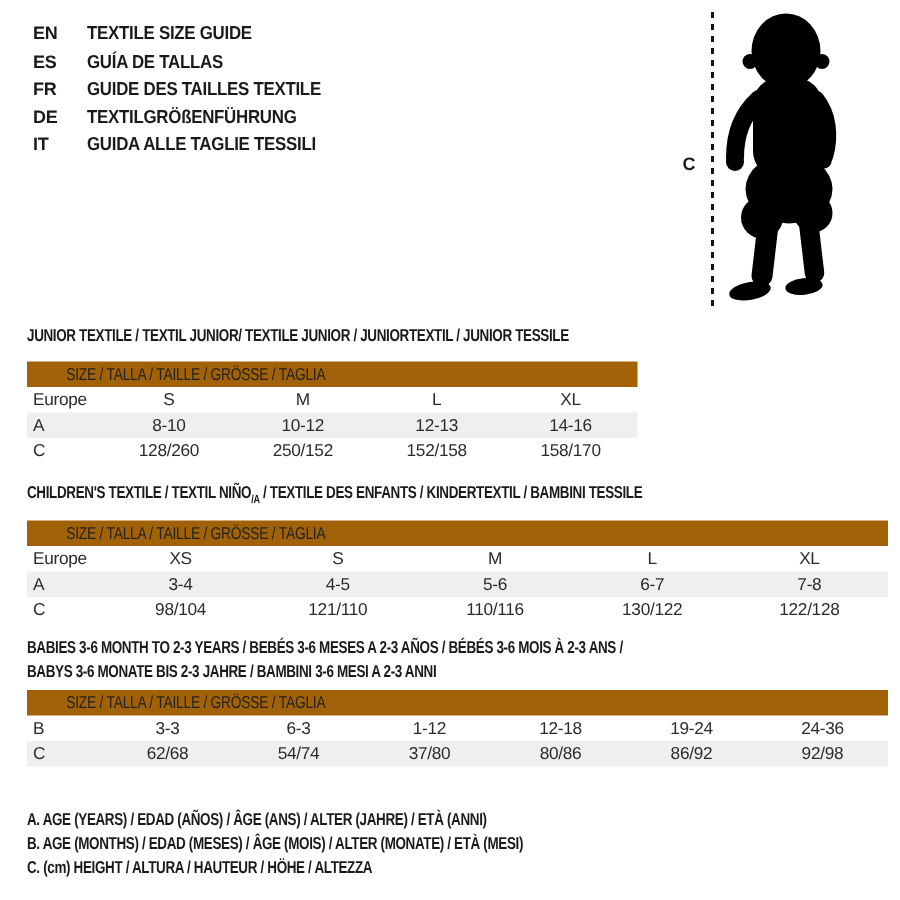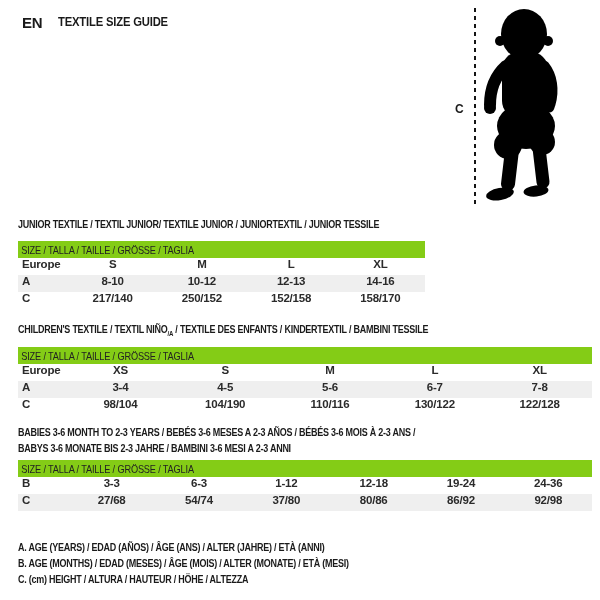--- a/index.html
+++ b/index.html
@@ -3,56 +3,72 @@
 <meta charset="utf-8">
 <style>
   html,body{margin:0;padding:0;background:#fff;}
   #canvas{
     position:relative;width:600px;height:600px;background:#ffffff;overflow:hidden;
     font-family:"Liberation Sans","DejaVu Sans",sans-serif;color:#1a1a1a;
   }
   
   .lang-block{position:absolute;left:22px;top:13px;}
   .lang-row{display:flex;height:18.5px;align-items:center;}
-  .lang-code{width:36px;font-size:15px;font-weight:bold;letter-spacing:-0.2px;}
+  .lang-code{width:36px;font-size:12px;font-weight:bold;letter-spacing:-0.2px;}
   .lang-title{font-size:12.5px;font-weight:bold;letter-spacing:-0.2px;
     transform:scaleX(0.9);transform-origin:0 50%;white-space:nowrap;}
   
   .measure-line{position:absolute;left:474px;top:8px;width:2px;height:199px;
     background:repeating-linear-gradient(to bottom,#141414 0 4px,transparent 4px 8px);}
   .measure-label{position:absolute;left:455px;top:102px;font-size:12px;font-weight:bold;}
   .baby{position:absolute;left:482px;top:8px;}
   
   .sec-title{position:absolute;left:18px;font-size:11.5px;font-weight:bold;letter-spacing:-0.3px;
     transform:scaleX(0.78);transform-origin:0 0;white-space:nowrap;line-height:16px;}
   .sub{vertical-align:sub;font-size:0.68em;}
   
   .tbl{position:absolute;left:18px;}
   .tbl.w1{width:407px;}
   .tbl.w2{width:574px;}
-  .tbl-head{height:17px;background:#84cc16;display:flex;align-items:center;}
+  .tbl-head{height:17px;background:#a16207;display:flex;align-items:center;padding-left:23px;}
   .tbl-head span{padding-left:4px;font-size:11.5px;color:#222;letter-spacing:-0.2px;
     transform:scaleX(0.8);transform-origin:0 50%;white-space:nowrap;}
-  .trow{display:flex;height:17px;align-items:flex-start;font-size:11.5px;color:#2b2b2b;font-weight:bold;}
+  .trow{display:flex;height:17px;align-items:center;font-size:11.5px;color:#2b2b2b;}
   .trow.stripe{background:#efefef;}
   .cell{flex:1;text-align:center;letter-spacing:-0.2px;}
   .cell.label{flex:0 0 46px;text-align:left;padding-left:4px;}
   
   .footnote{position:absolute;left:18px;font-size:11.5px;font-weight:bold;letter-spacing:-0.3px;
     transform:scaleX(0.78);transform-origin:0 0;white-space:nowrap;line-height:13px;}
 </style>
 </head>
 <body>
 
 <div id="canvas">
 
   <div class="lang-block">
     <div class="lang-row">
       <span class="lang-code">EN</span>
       <span class="lang-title">TEXTILE SIZE GUIDE</span>
+    </div>
+    <div class="lang-row">
+      <span class="lang-code">ES</span>
+      <span class="lang-title">GUÍA DE TALLAS</span>
+    </div>
+    <div class="lang-row">
+      <span class="lang-code">FR</span>
+      <span class="lang-title">GUIDE DES TAILLES TEXTILE</span>
+    </div>
+    <div class="lang-row">
+      <span class="lang-code">DE</span>
+      <span class="lang-title">TEXTILGRÖßENFÜHRUNG</span>
+    </div>
+    <div class="lang-row">
+      <span class="lang-code">IT</span>
+      <span class="lang-title">GUIDA ALLE TAGLIE TESSILI</span>
     </div>
   </div>
 
   <div class="measure-line"></div>
   <div class="measure-label">C</div>
   <svg class="baby" width="92" height="199" viewBox="0 0 92 199" aria-hidden="true">
     <g fill="#000">
       <ellipse cx="42" cy="26" rx="23" ry="25"></ellipse>
       <circle cx="18" cy="33" r="5"></circle>
       <circle cx="66" cy="33" r="5"></circle>
@@ -85,21 +101,21 @@
     </div>
     <div class="trow stripe">
       <span class="cell label">A</span>
       <span class="cell">8-10</span>
       <span class="cell">10-12</span>
       <span class="cell">12-13</span>
       <span class="cell">14-16</span>
     </div>
     <div class="trow">
       <span class="cell label">C</span>
-      <span class="cell">217/140</span>
+      <span class="cell">128/260</span>
       <span class="cell">250/152</span>
       <span class="cell">152/158</span>
       <span class="cell">158/170</span>
     </div>
   </div>
 
   <div class="sec-title" style="top:321px;"><span>CHILDREN'S TEXTILE / TEXTIL NIÑO</span><span class="sub">/A</span><span> / TEXTILE DES ENFANTS / KINDERTEXTIL / BAMBINI TESSILE</span></div>
   <div class="tbl w2" style="top:347px;">
     <div class="tbl-head">
       <span>SIZE / TALLA / TAILLE / GRÖSSE / TAGLIA</span>
@@ -116,21 +132,21 @@
       <span class="cell label">A</span>
       <span class="cell">3-4</span>
       <span class="cell">4-5</span>
       <span class="cell">5-6</span>
       <span class="cell">6-7</span>
       <span class="cell">7-8</span>
     </div>
     <div class="trow">
       <span class="cell label">C</span>
       <span class="cell">98/104</span>
-      <span class="cell">104/190</span>
+      <span class="cell">121/110</span>
       <span class="cell">110/116</span>
       <span class="cell">130/122</span>
       <span class="cell">122/128</span>
     </div>
   </div>
 
   <div class="sec-title" style="top:424px;">BABIES 3-6 MONTH TO 2-3 YEARS / BEBÉS 3-6 MESES A 2-3 AÑOS / BÉBÉS 3-6 MOIS À 2-3 ANS /</div>
   <div class="sec-title" style="top:440px;">BABYS 3-6 MONATE BIS 2-3 JAHRE / BAMBINI 3-6 MESI A 2-3 ANNI</div>
   <div class="tbl w2" style="top:460px;">
     <div class="tbl-head">
@@ -140,21 +156,21 @@
       <span class="cell label">B</span>
       <span class="cell">3-3</span>
       <span class="cell">6-3</span>
       <span class="cell">1-12</span>
       <span class="cell">12-18</span>
       <span class="cell">19-24</span>
       <span class="cell">24-36</span>
     </div>
     <div class="trow stripe">
       <span class="cell label">C</span>
-      <span class="cell">27/68</span>
+      <span class="cell">62/68</span>
       <span class="cell">54/74</span>
       <span class="cell">37/80</span>
       <span class="cell">80/86</span>
       <span class="cell">86/92</span>
       <span class="cell">92/98</span>
     </div>
   </div>
 
   <div class="footnote" style="top:541px;">A. AGE (YEARS) / EDAD (AÑOS) / ÂGE (ANS) / ALTER (JAHRE) / ETÀ (ANNI)</div>
   <div class="footnote" style="top:557px;">B. AGE (MONTHS) / EDAD (MESES) / ÂGE (MOIS) / ALTER (MONATE) / ETÀ (MESI)</div>

